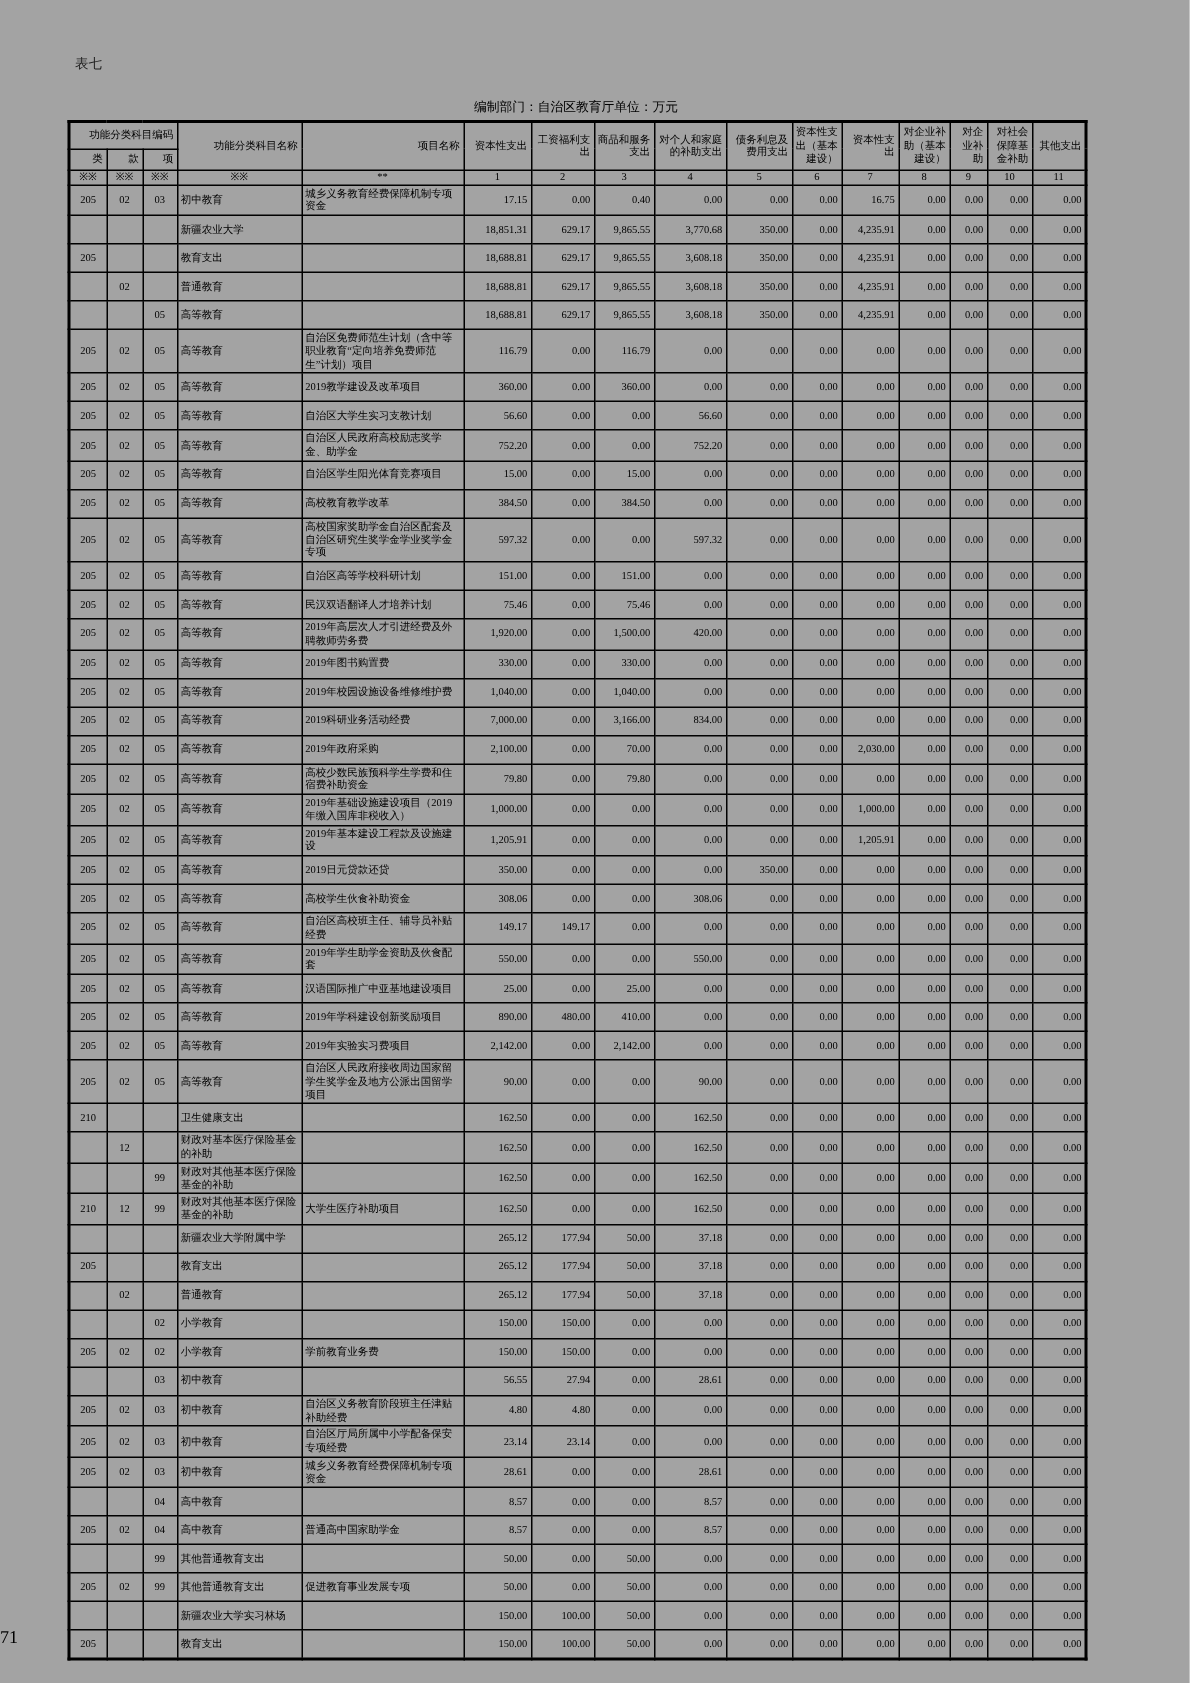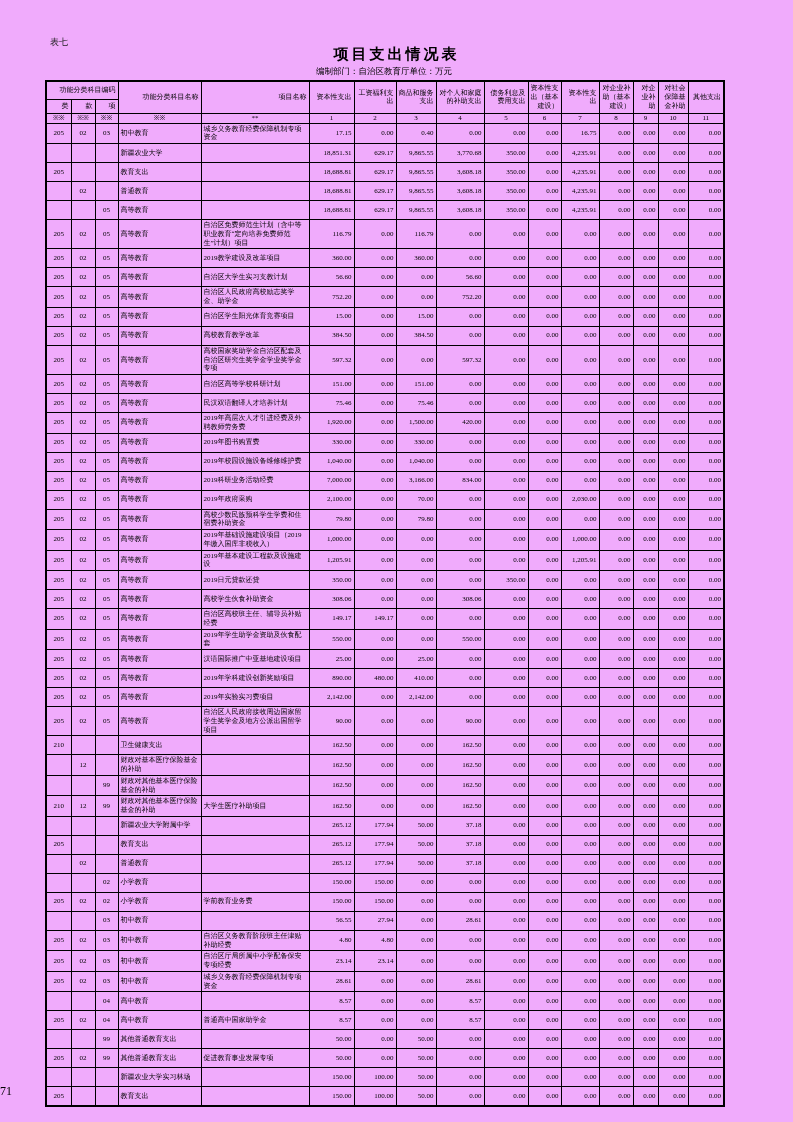--- a/index.html
+++ b/index.html
@@ -3,21 +3,21 @@
 <meta charset="utf-8">
 <style>
   * { box-sizing: border-box; margin: 0; padding: 0; }
   html, body { background: #ffffff; }
   body {
     width: 793px; height: 1122px;
     font-family: "Liberation Serif", "DejaVu Serif", serif;
     color: #000;
     overflow: hidden;
   }
-  .page { position: relative; width: 793px; height: 1122px; background: #f0abfc; }
+  .page { position: relative; width: 793px; height: 1122px; background: #a3a3a3; }
   .sheet-label {
     position: absolute; top: 36px; left: 50px;
     font-size: 9px; color: #222;
   }
   .doc-title {
     position: absolute; top: 45px; left: 0; width: 793px;
     text-align: center; font-size: 15px; font-weight: bold;
     letter-spacing: 3px;
   }
   .meta-row {
@@ -53,21 +53,20 @@
     text-align: left; font-size: 12px;
   }
 </style>
 </head>
 <body>
 
 <div class="page">
 
   <div class="sheet-label">表七</div>
 
-  <div class="doc-title">项目支出情况表</div>
 
   <div class="meta-row">
     <span>编制部门：自治区教育厅</span>
     <span>单位：万元</span>
   </div>
 
   <table class="main">
     <colgroup>
       <col style="width:25px">
         <col style="width:24px">

